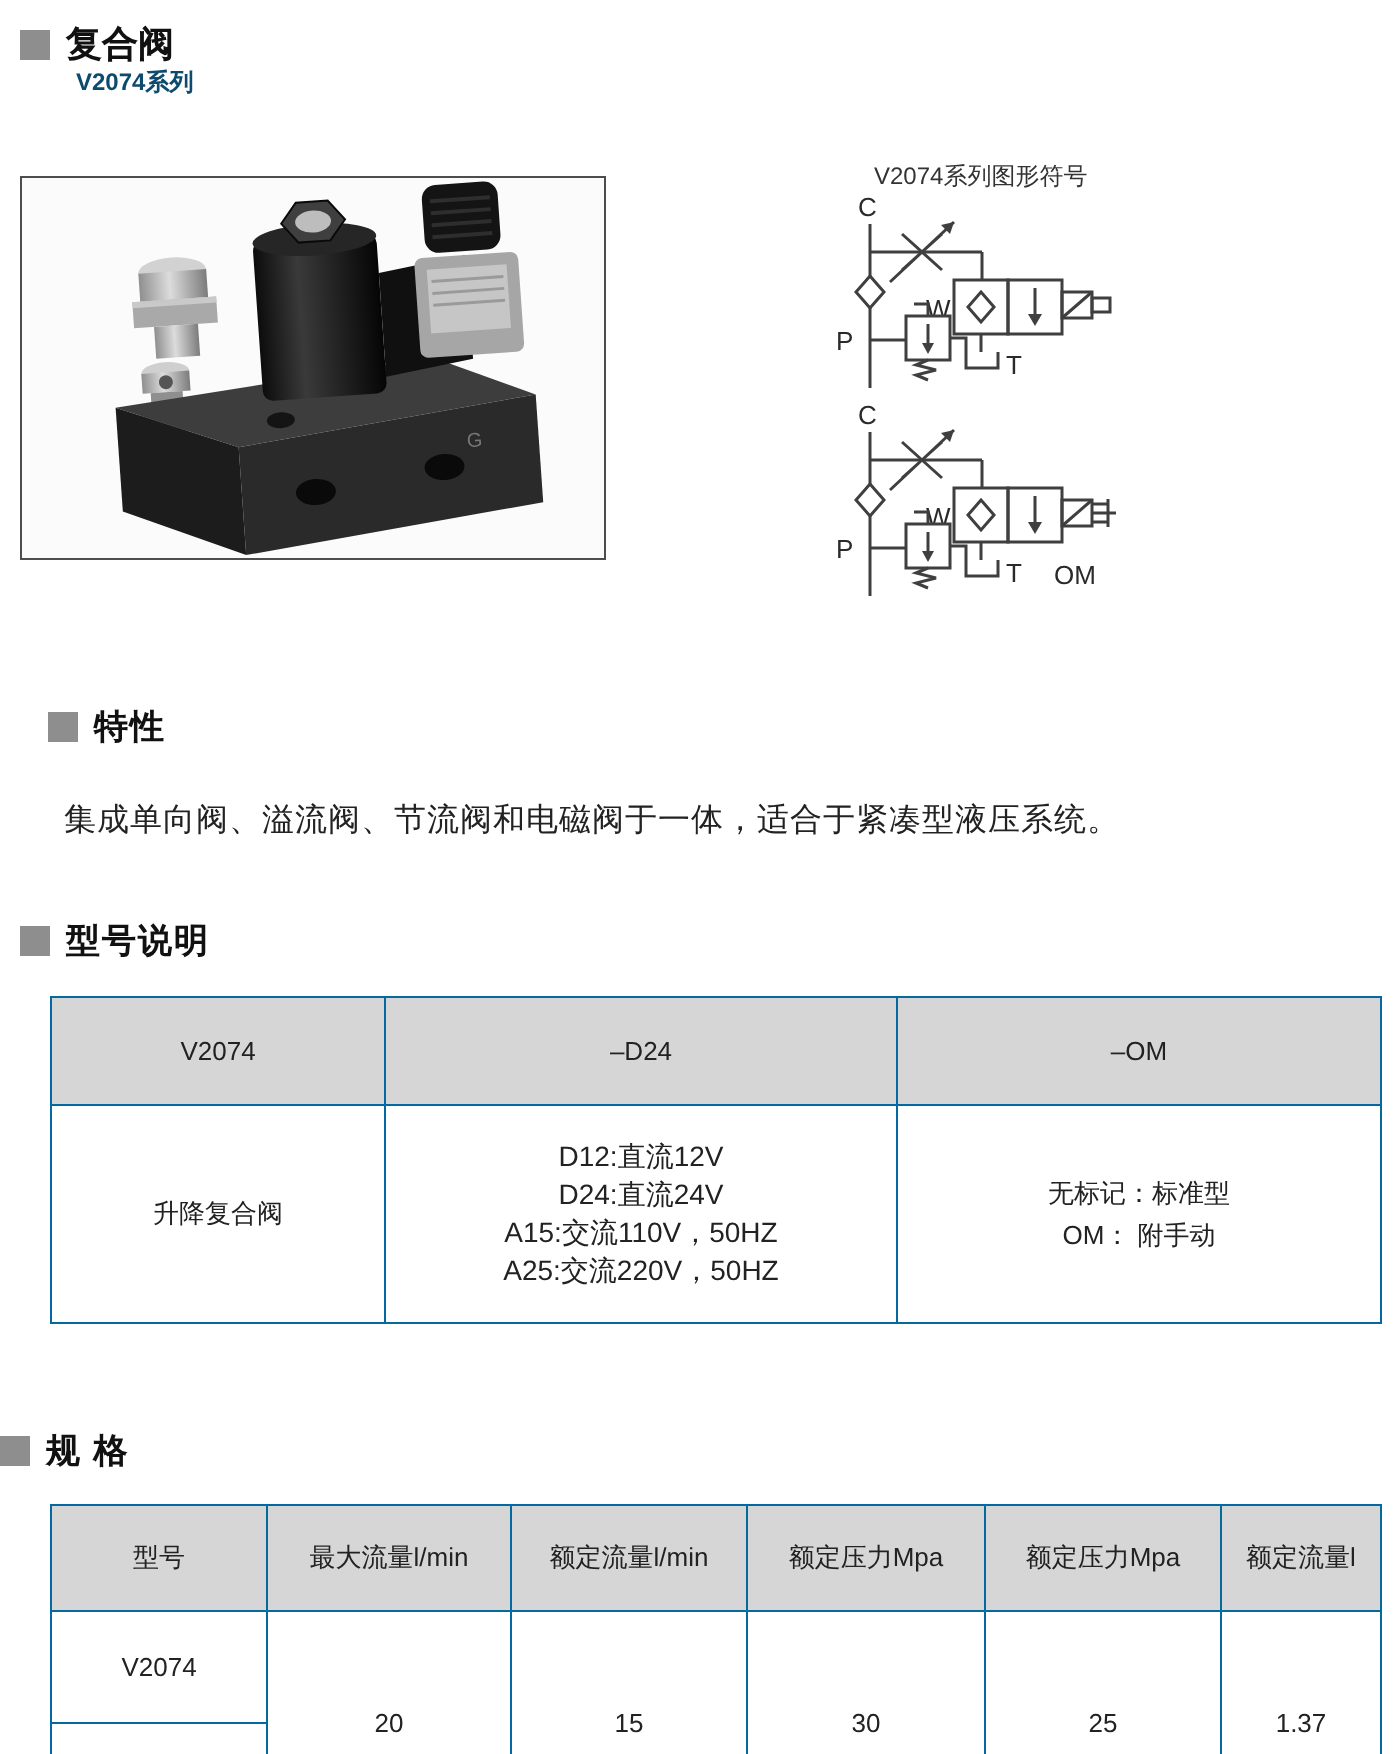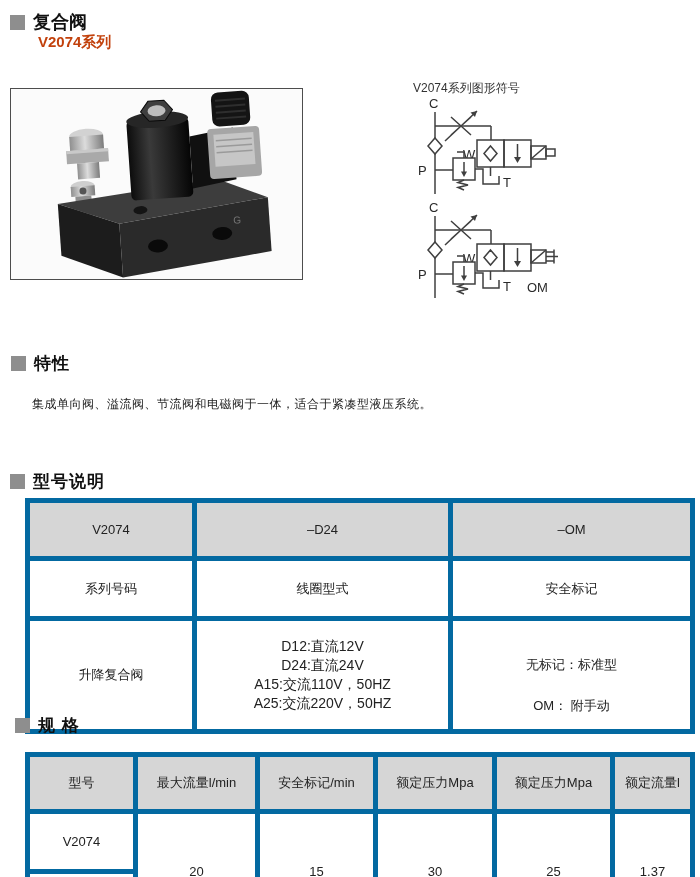--- a/index.html
+++ b/index.html
@@ -6,56 +6,56 @@
   body{width:700px;height:877px;position:relative;overflow:hidden;
        font-family:"Liberation Sans","DejaVu Sans",sans-serif;color:#1e1e1e;}
   .page{position:absolute;left:0;top:0;width:612px;height:877px;background:#ffffff;}
 
   
   .sec{position:absolute;display:flex;align-items:center;gap:8px;}
   .sq{width:15px;height:15px;background:#8e8e8e;flex:none;}
   .sec h1,.sec h2,.sec h3{margin:0;font-weight:bold;color:#111;}
   .sec h1{font-size:18px;}
   .sec h3{font-size:17px;letter-spacing:1px;}
-  .subtitle{position:absolute;left:38px;top:33px;font-size:15px;font-weight:bold;color:#c2410c;}
+  .subtitle{position:absolute;left:38px;top:33px;font-size:12px;font-weight:bold;color:#0c4a6e;}
 
   
   .photo-frame{position:absolute;left:10px;top:88px;width:291px;height:190px;
                border:1px solid #4d4d4d;background:#fbfbfb;overflow:hidden;}
 
   
-  .diagram-label{position:absolute;left:413px;top:80px;font-size:12px;color:#333;text-align:right;}
+  .diagram-label{position:absolute;left:437px;top:80px;font-size:12px;color:#333;text-align:right;}
   .diagram{position:absolute;left:415px;width:185px;height:105px;}
   #d1{top:96px;}
   #d2{top:200px;}
   .diagram path,.diagram line,.diagram rect,.diagram polyline{stroke:#3f3f3f;stroke-width:1.5;fill:none;}
   .diagram .fillw{fill:#ffffff;}
   .diagram .solid{fill:#3f3f3f;stroke:none;}
   .diagram text{font-size:13px;fill:#2a2a2a;font-family:"Liberation Sans",sans-serif;}
 
   
-  #sec-feat{left:11px;top:352px;}
-  .feat-body{position:absolute;left:32px;top:384px;font-size:12px;color:#222;letter-spacing:0.5px;}
-
-  
-  #sec-model{left:10px;top:459px;margin-top:11px;}
-  #sec-spec{left:15px;top:714px;}
+  #sec-feat{left:24px;top:352px;}
+  .feat-body{position:absolute;left:32px;top:384px;font-size:16px;color:#222;letter-spacing:0.5px;}
+
+  
+  #sec-model{left:10px;top:459px;}
+  #sec-spec{left:0;top:714px;}
 
   table.tbl{position:absolute;border-collapse:collapse;table-layout:fixed;background:#fff;}
-  table.tbl td{border:5px solid #0369a1;text-align:center;vertical-align:middle;
+  table.tbl td{border:1px solid #0369a1;text-align:center;vertical-align:middle;
                font-size:13px;color:#222;padding:10px;}
   tr.head-row td{background:#d6d6d6;}
 
   .model-tbl{left:25px;top:498px;width:665px;}
   .model-tbl col.mc1{width:167px;} .model-tbl col.mc2{width:256px;} .model-tbl col.mc3{width:242px;}
   .model-tbl tr.head-row td{height:33px;}
   .model-tbl tr.label-row td{height:35px;}
   .model-tbl tr.detail-row td{height:88px;}
   .ln{line-height:19px;font-size:14px;}
-  .ln2{line-height:21px;font-size:13px;margin-top:20px;}
+  .ln2{line-height:21px;font-size:13px;}
 
   .spec-tbl{left:25px;top:752px;width:665px;}
   .spec-tbl col.sc1{width:108px;} .spec-tbl col.sc2{width:122px;} .spec-tbl col.sc3{width:118px;}
   .spec-tbl col.sc4{width:119px;} .spec-tbl col.sc5{width:118px;} .spec-tbl col.sc6{width:80px;}
   .spec-tbl tr.head-row td{height:32px;margin-top:32px;}
   .spec-tbl tr.data-row td{height:35px;}
 </style>
 </head>
 <body>
 
@@ -197,25 +197,20 @@
         <col class="mc1">
         <col class="mc2">
         <col class="mc3">
       </colgroup>
     <tbody>
       <tr class="head-row">
         <td>V2074</td>
         <td>–D24</td>
         <td>–OM</td>
       </tr>
-      <tr class="label-row">
-        <td>系列号码</td>
-        <td>线圈型式</td>
-        <td>安全标记</td>
-      </tr>
       <tr class="detail-row">
         <td>升降复合阀</td>
         <td>
           <div class="ln">D12:直流12V</div>
           <div class="ln">D24:直流24V</div>
           <div class="ln">A15:交流110V，50HZ</div>
           <div class="ln">A25:交流220V，50HZ</div>
         </td>
         <td>
           <div class="ln2">无标记：标准型</div>
@@ -236,21 +231,21 @@
         <col class="sc2">
         <col class="sc3">
         <col class="sc4">
         <col class="sc5">
         <col class="sc6">
       </colgroup>
     <tbody>
       <tr class="head-row">
         <td>型号</td>
         <td>最大流量l/min</td>
-        <td>安全标记/min</td>
+        <td>额定流量l/min</td>
         <td>额定压力Mpa</td>
         <td>额定压力Mpa</td>
         <td>额定流量l</td>
       </tr>
       <tr class="data-row">
         <td>V2074</td>
         <td rowspan="2">20</td>
         <td rowspan="2">15</td>
         <td rowspan="2">30</td>
         <td rowspan="2">25</td>

